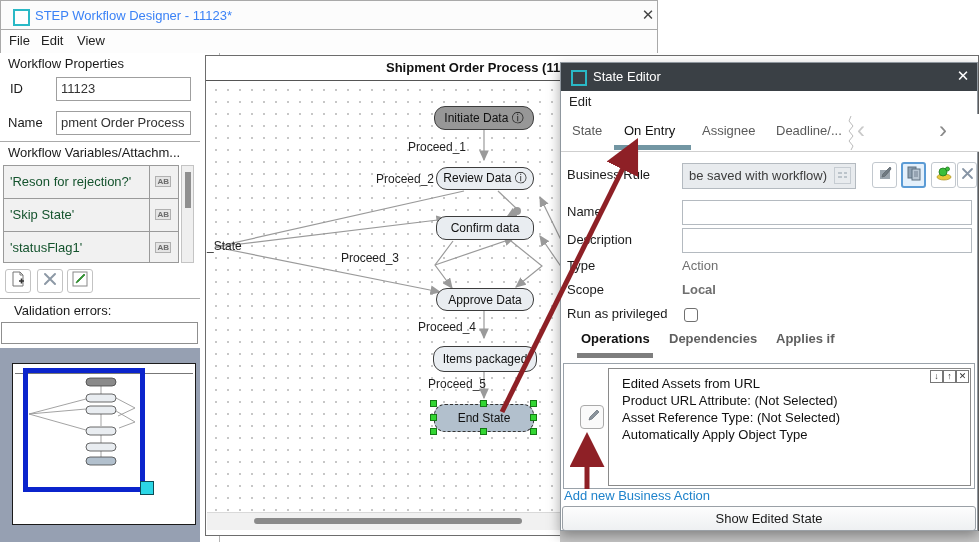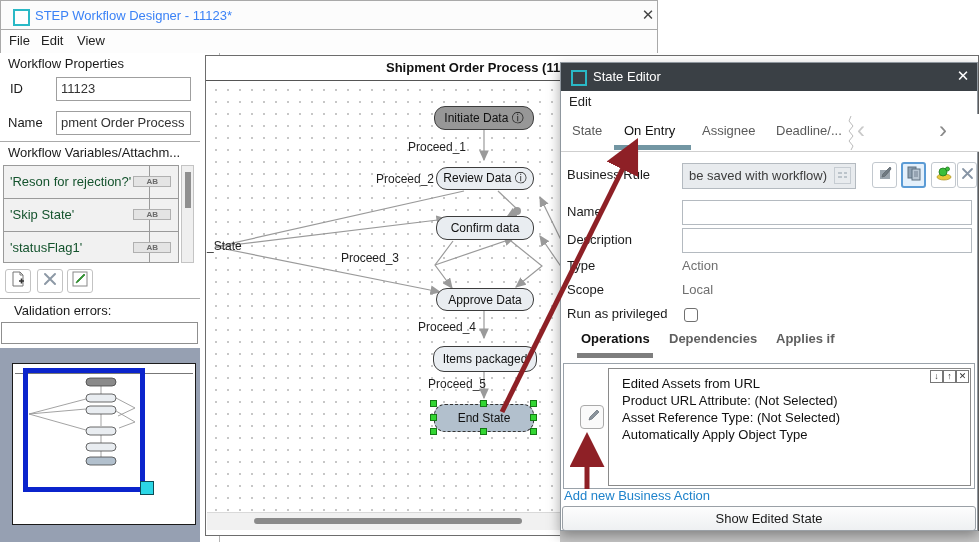--- a/index.html
+++ b/index.html
@@ -15,21 +15,21 @@
   .menu-item{top:3px;font-size:13px;color:#222;}
   
   .left-panel{left:0;top:53px;width:220px;height:489px;background:#fff;border-right:1px solid #b5b5b5;box-sizing:border-box;}
   .lbl{font-size:13px;color:#1a1a1a;}
   .textbox{background:#fff;border:1px solid #9f9f9f;box-sizing:border-box;font-size:13px;color:#333;padding:3px 4px;overflow:hidden;white-space:nowrap;}
   .sep{left:0;width:200px;height:1px;background:#aaaaaa;}
   .var-table{left:3px;top:112px;width:176px;height:98px;border:1px solid #9a9a9a;box-sizing:border-box;background:#f1f1f1;overflow:hidden;}
   .var-row{position:relative;height:32px;border-bottom:1px solid #9a9a9a;background:#f1f1f1;}
   .var-name{position:absolute;left:6px;top:8px;font-size:13px;color:#14532d;white-space:nowrap;}
   .var-cellsep{position:absolute;right:28px;top:0;width:1px;height:100%;background:#9a9a9a;}
-  .var-badge{position:absolute;right:7px;top:10px;font-size:8px;font-weight:bold;color:#6b6b6b;border:1px solid #b0b0b0;background:#e4e4e4;padding:0 12px;letter-spacing:0;}
+  .var-badge{position:absolute;right:7px;top:10px;font-size:8px;font-weight:bold;color:#6b6b6b;border:1px solid #b0b0b0;background:#e4e4e4;padding:0 1px;letter-spacing:0;}
   .var-scroll{left:181px;top:112px;width:13px;height:98px;background:#efefef;border:1px solid #c4c4c4;box-sizing:border-box;}
   .var-thumb{left:3px;top:6px;width:6px;height:36px;background:#8f8f8f;}
   .tool-btn{width:26px;height:24px;border:1px solid #c3c3c3;border-radius:3px;background:#fff;display:flex;align-items:center;justify-content:center;box-sizing:border-box;}
   .validation-box{left:1px;top:269px;width:197px;height:22px;background:#fff;border:1px solid #8f8f8f;box-sizing:border-box;}
   .minimap{left:0;top:295px;width:200px;height:194px;background:#96a0b2;}
   .mini-page{left:12px;top:15px;width:184px;height:162px;background:#fff;border:1px solid #1a1a1a;box-sizing:border-box;}
   .mini-head{left:2px;top:2px;width:178px;height:7px;border-bottom:1px solid #777;}
   .mini-viewport{left:10px;top:4px;width:122px;height:124px;border:5px solid #0b24cc;box-sizing:border-box;}
   .mini-handle{left:127px;top:117px;width:14px;height:14px;background:#2bd7e6;border:1px solid #0c4c55;box-sizing:border-box;}
   
@@ -216,21 +216,21 @@
         <path d="M356 186 L334 141" marker-end="url(#arr)"></path>
         <path d="M356 212 L334 180" marker-end="url(#arr)"></path>
         <path d="M278 255 L278 282" marker-end="url(#arr)"></path>
         <path d="M278 316 L278 342" marker-end="url(#arr)"></path>
       </g>
       <circle cx="311" cy="155" r="4" fill="#9a9a9a"></circle>
     </svg>
 
     <div class="node node-start" style="left:228px;top:50px;width:100px;height:24px;">Initiate Data ⓘ</div>
     <div class="node" style="left:230px;top:111px;width:98px;height:23px;">Review Data ⓘ</div>
-    <div class="node" style="left:230px;top:160px;width:98px;height:24px;">Confirm data</div>
+    <div class="node" style="left:230px;top:160px;width:98px;height:24px;border-radius:10px;">Confirm data</div>
     <div class="node" style="left:230px;top:232px;width:98px;height:23px;">Approve Data</div>
     <div class="node node-end" style="left:228px;top:348px;width:100px;height:28px;">End State</div>
     <div class="node" style="left:227px;top:290px;width:104px;height:26px;">Items packaged</div>
 
     <div class="handle" style="left:224px;top:344px;"></div>
     <div class="handle" style="left:274px;top:344px;"></div>
     <div class="handle" style="left:324px;top:344px;"></div>
     <div class="handle" style="left:224px;top:358px;"></div>
     <div class="handle" style="left:324px;top:358px;"></div>
     <div class="handle" style="left:224px;top:372px;"></div>
@@ -323,21 +323,21 @@
     </div>
 
     <div class="field-label" style="left:6px;top:141px;">Name</div>
     <div class="dlg-input" style="left:121px;top:137px;width:290px;height:25px;"></div>
     <div class="field-label" style="left:6px;top:169px;">Description</div>
     <div class="dlg-input" style="left:121px;top:165px;width:290px;height:25px;"></div>
 
     <div class="field-label" style="left:6px;top:195px;">Type</div>
     <div class="grayval" style="left:121px;top:195px;">Action</div>
     <div class="field-label" style="left:6px;top:219px;">Scope</div>
-    <div class="grayval" style="left:121px;top:219px;">Local</div>
+    <div class="grayval" style="left:121px;top:219px;font-weight:bold;">Local</div>
     <div class="field-label" style="left:6px;top:243px;">Run as privileged</div>
     <div class="checkbox" style="left:123px;top:245px;"></div>
 
     <div class="abs" style="left:0;top:268px;width:416px;height:28px;">
       <span class="itab active" style="left:20px;">Operations</span>
       <span class="itab" style="left:108px;">Dependencies</span>
       <span class="itab" style="left:215px;">Applies if</span>
       <span class="abs itab-underline"></span>
     </div>
 

